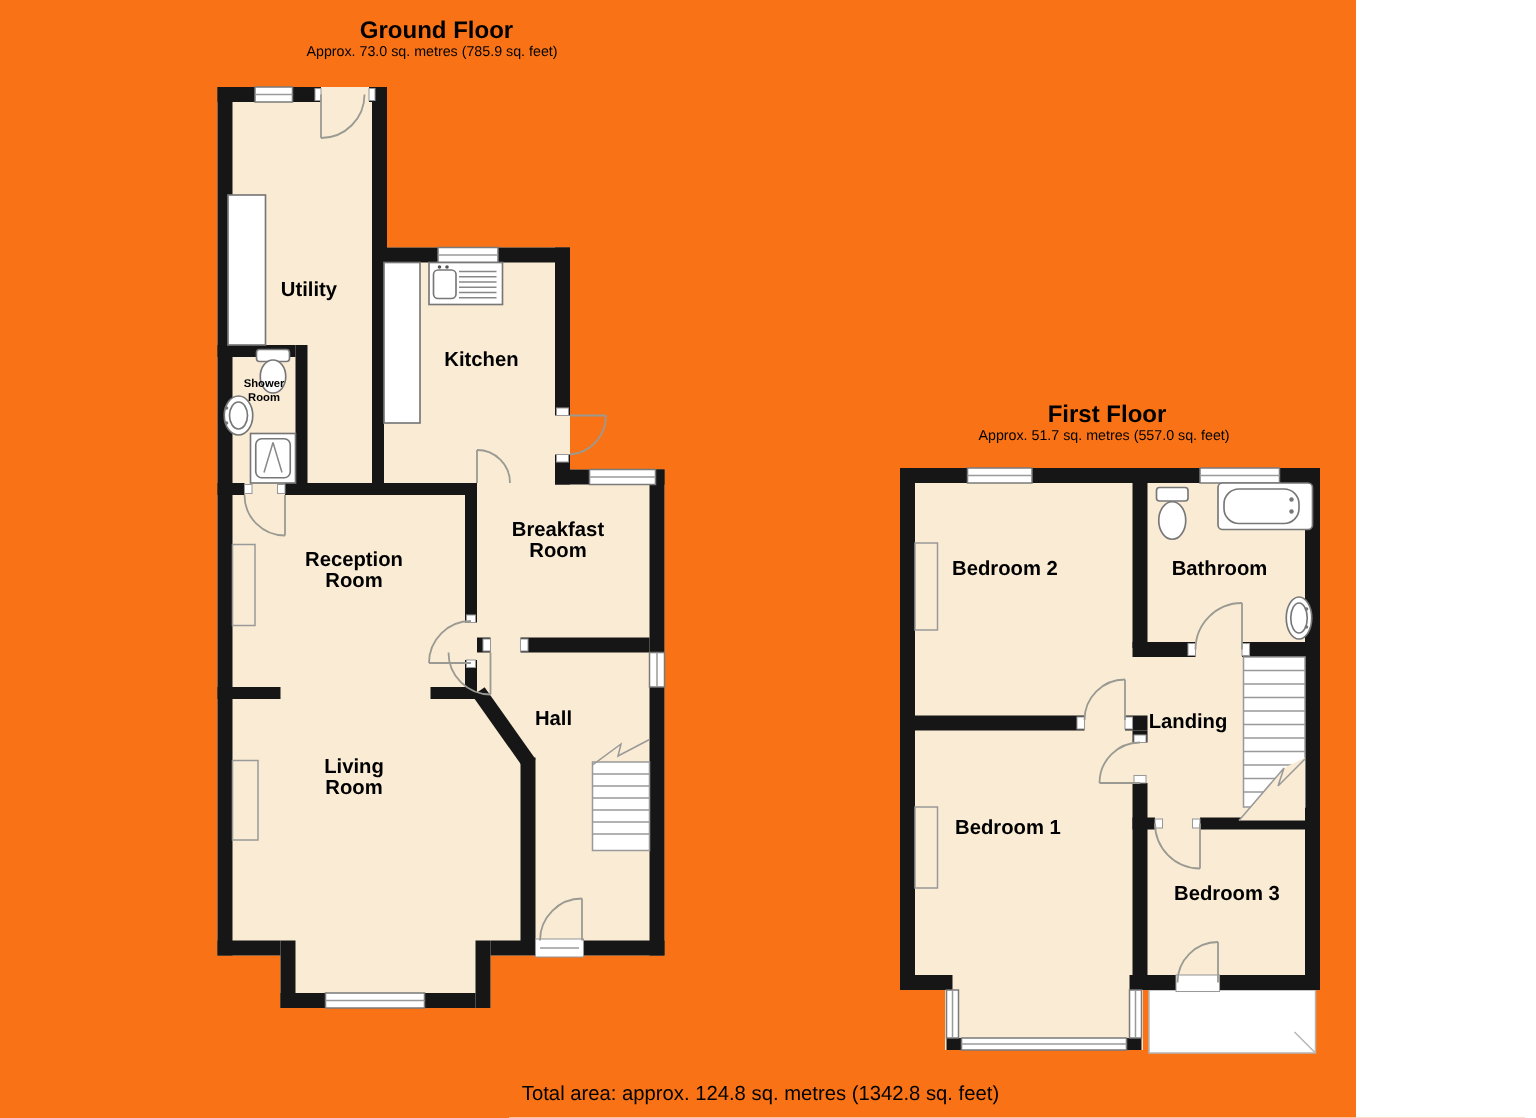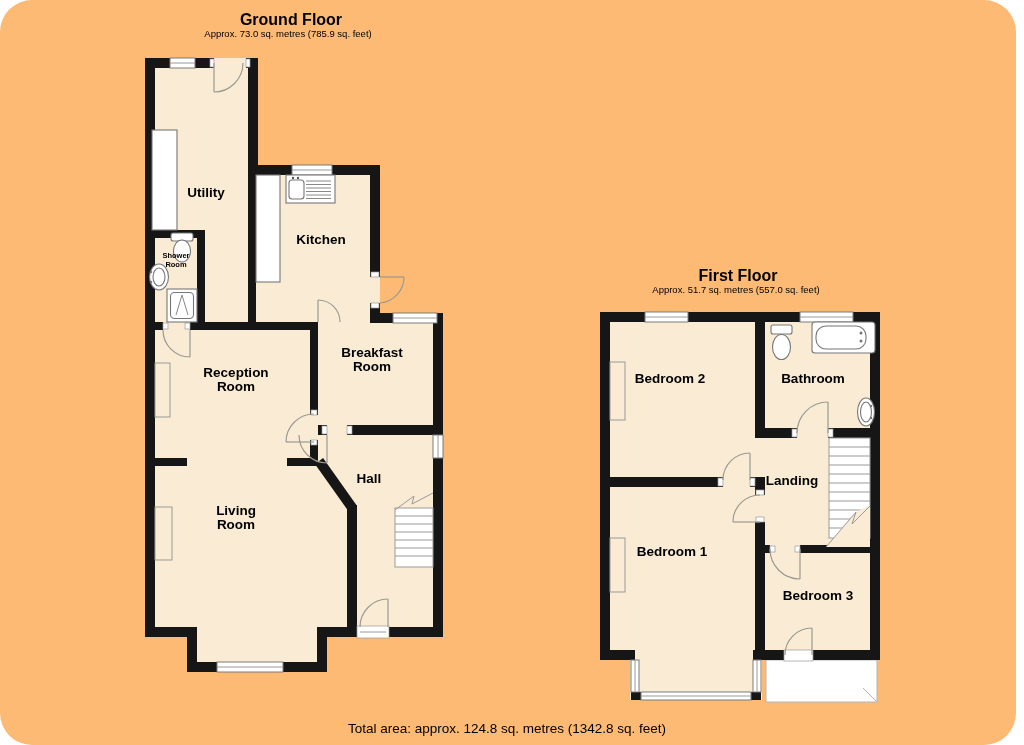--- a/index.html
+++ b/index.html
@@ -1,17 +1,17 @@
 <!DOCTYPE html>
 <html><head>
 <meta charset="utf-8">
 <style>
   html,body{margin:0;padding:0;background:#fff;}
-  #stage{position:relative;width:1016px;height:745px;background:#fdba74;overflow:hidden;
-         font-family:"Liberation Sans", sans-serif;border-radius:32px;}
+  #stage{position:relative;width:904px;height:745px;background:#f97316;overflow:hidden;
+         font-family:"Liberation Sans", sans-serif;}
   svg{position:absolute;left:0;top:0;}
   text{fill:#000;}
   .floor-title{font-size:16px;font-weight:bold;text-anchor:middle;}
   .floor-sub{font-size:9.5px;text-anchor:middle;}
   .room-label{font-size:13.5px;font-weight:bold;text-anchor:middle;}
   .room-label-sm{font-size:7.5px;font-weight:bold;text-anchor:middle;}
   .footer-label{font-size:13.5px;text-anchor:middle;}
   .wall{fill:#161616;}
   .floor{fill:#FAECD4;}
   .win{fill:#ffffff;stroke:#7a7a7a;stroke-width:1;}

